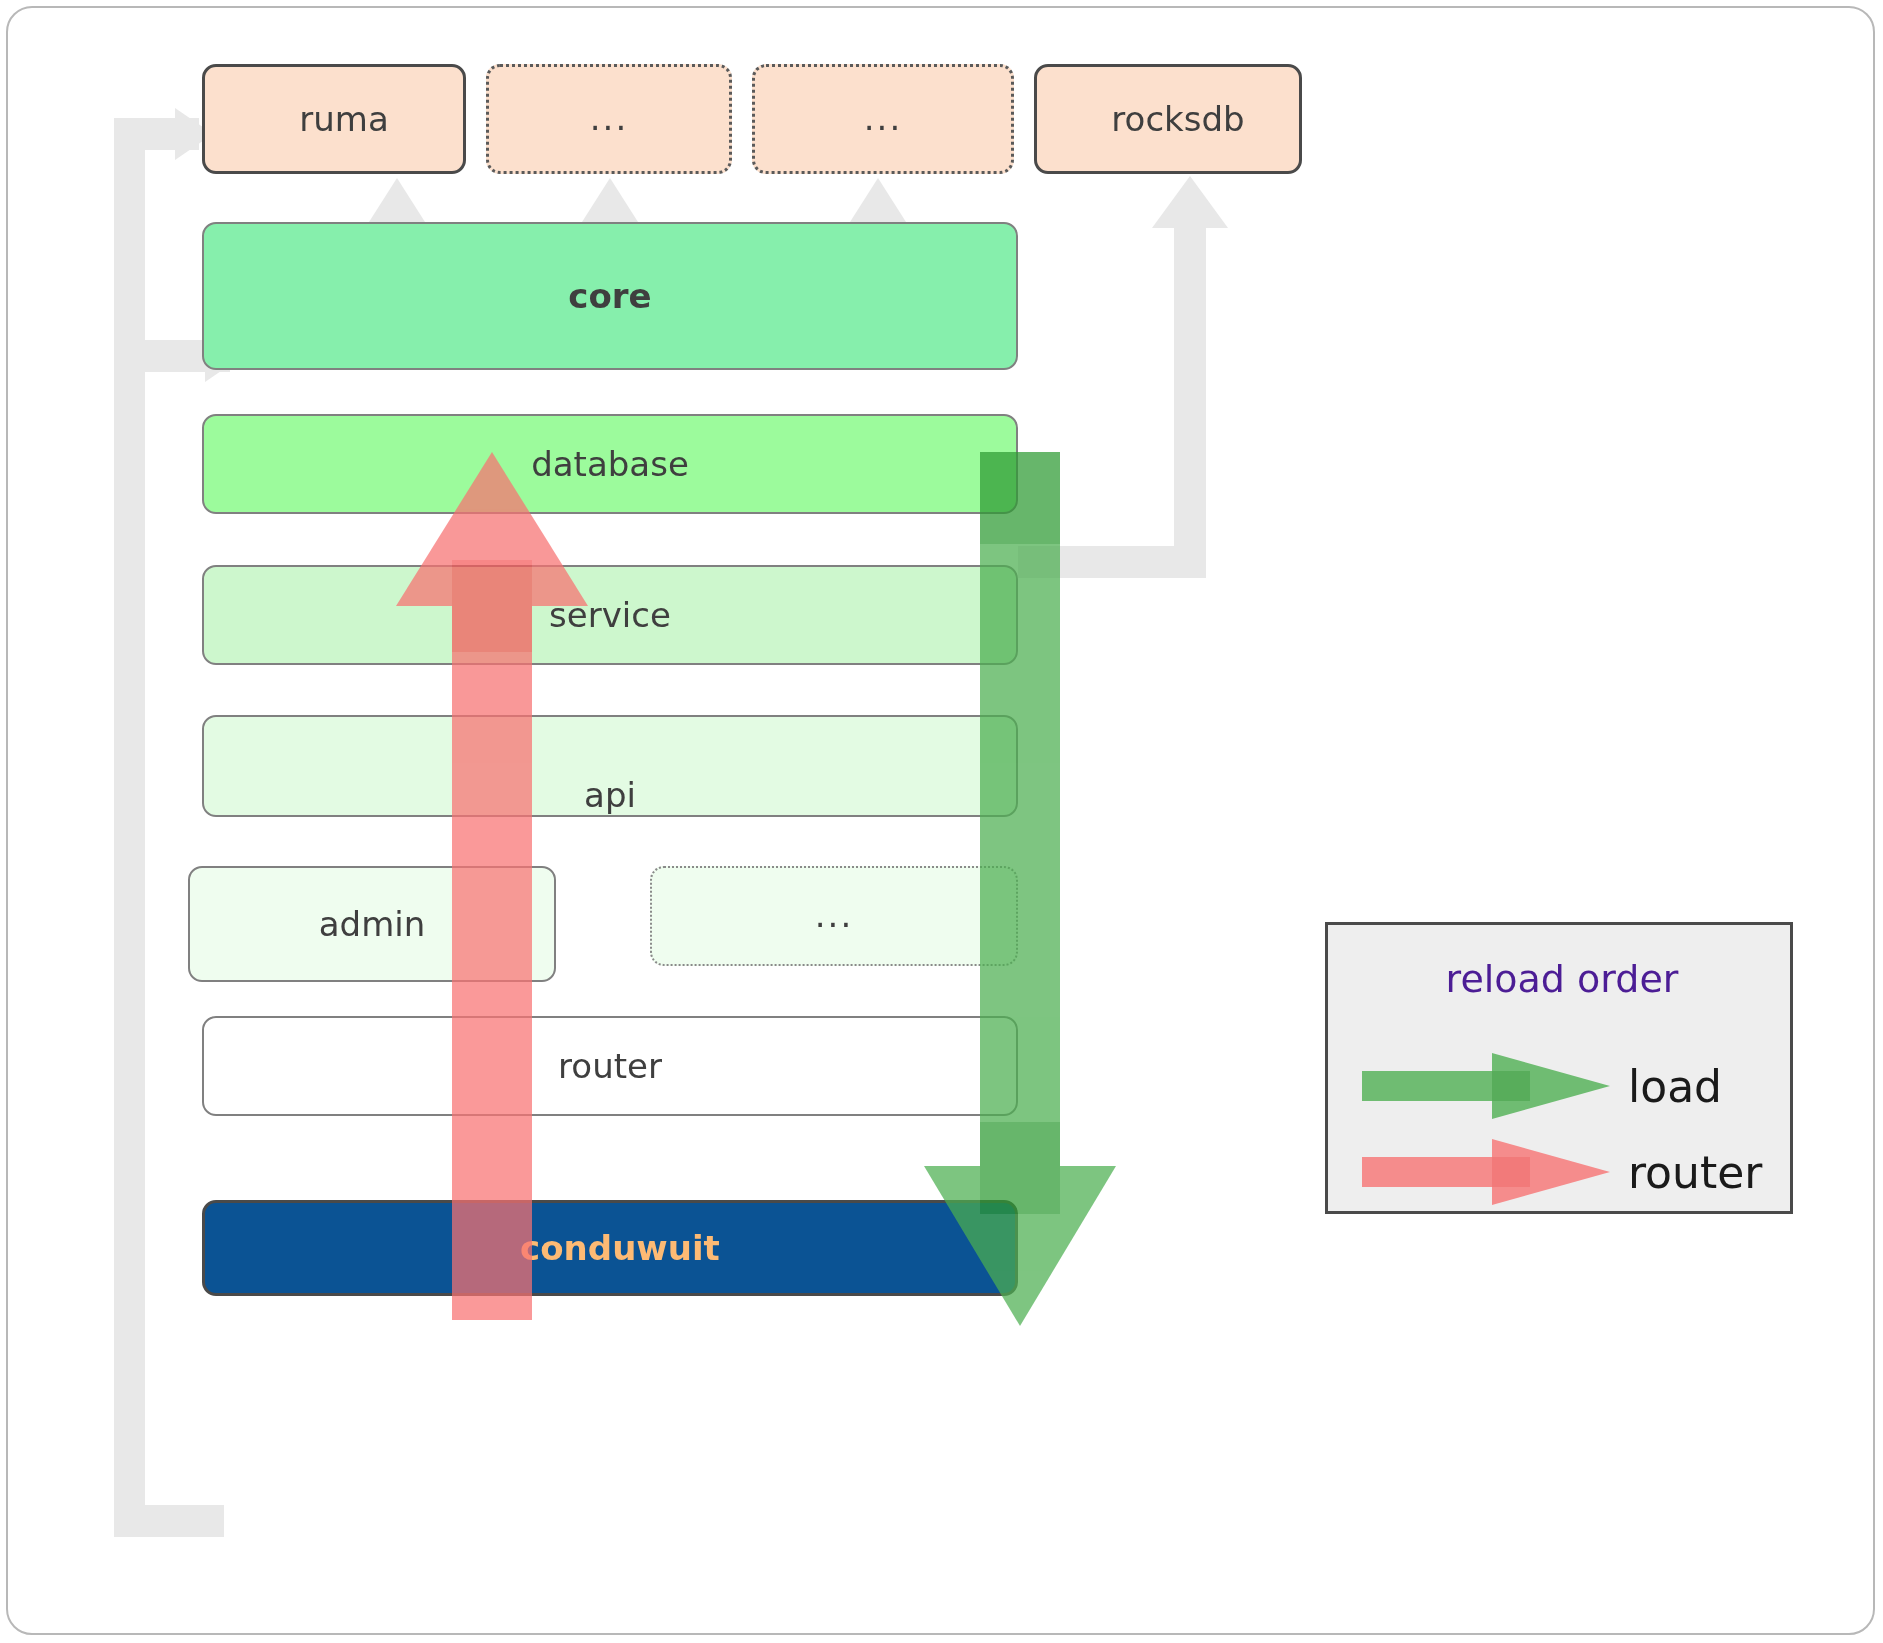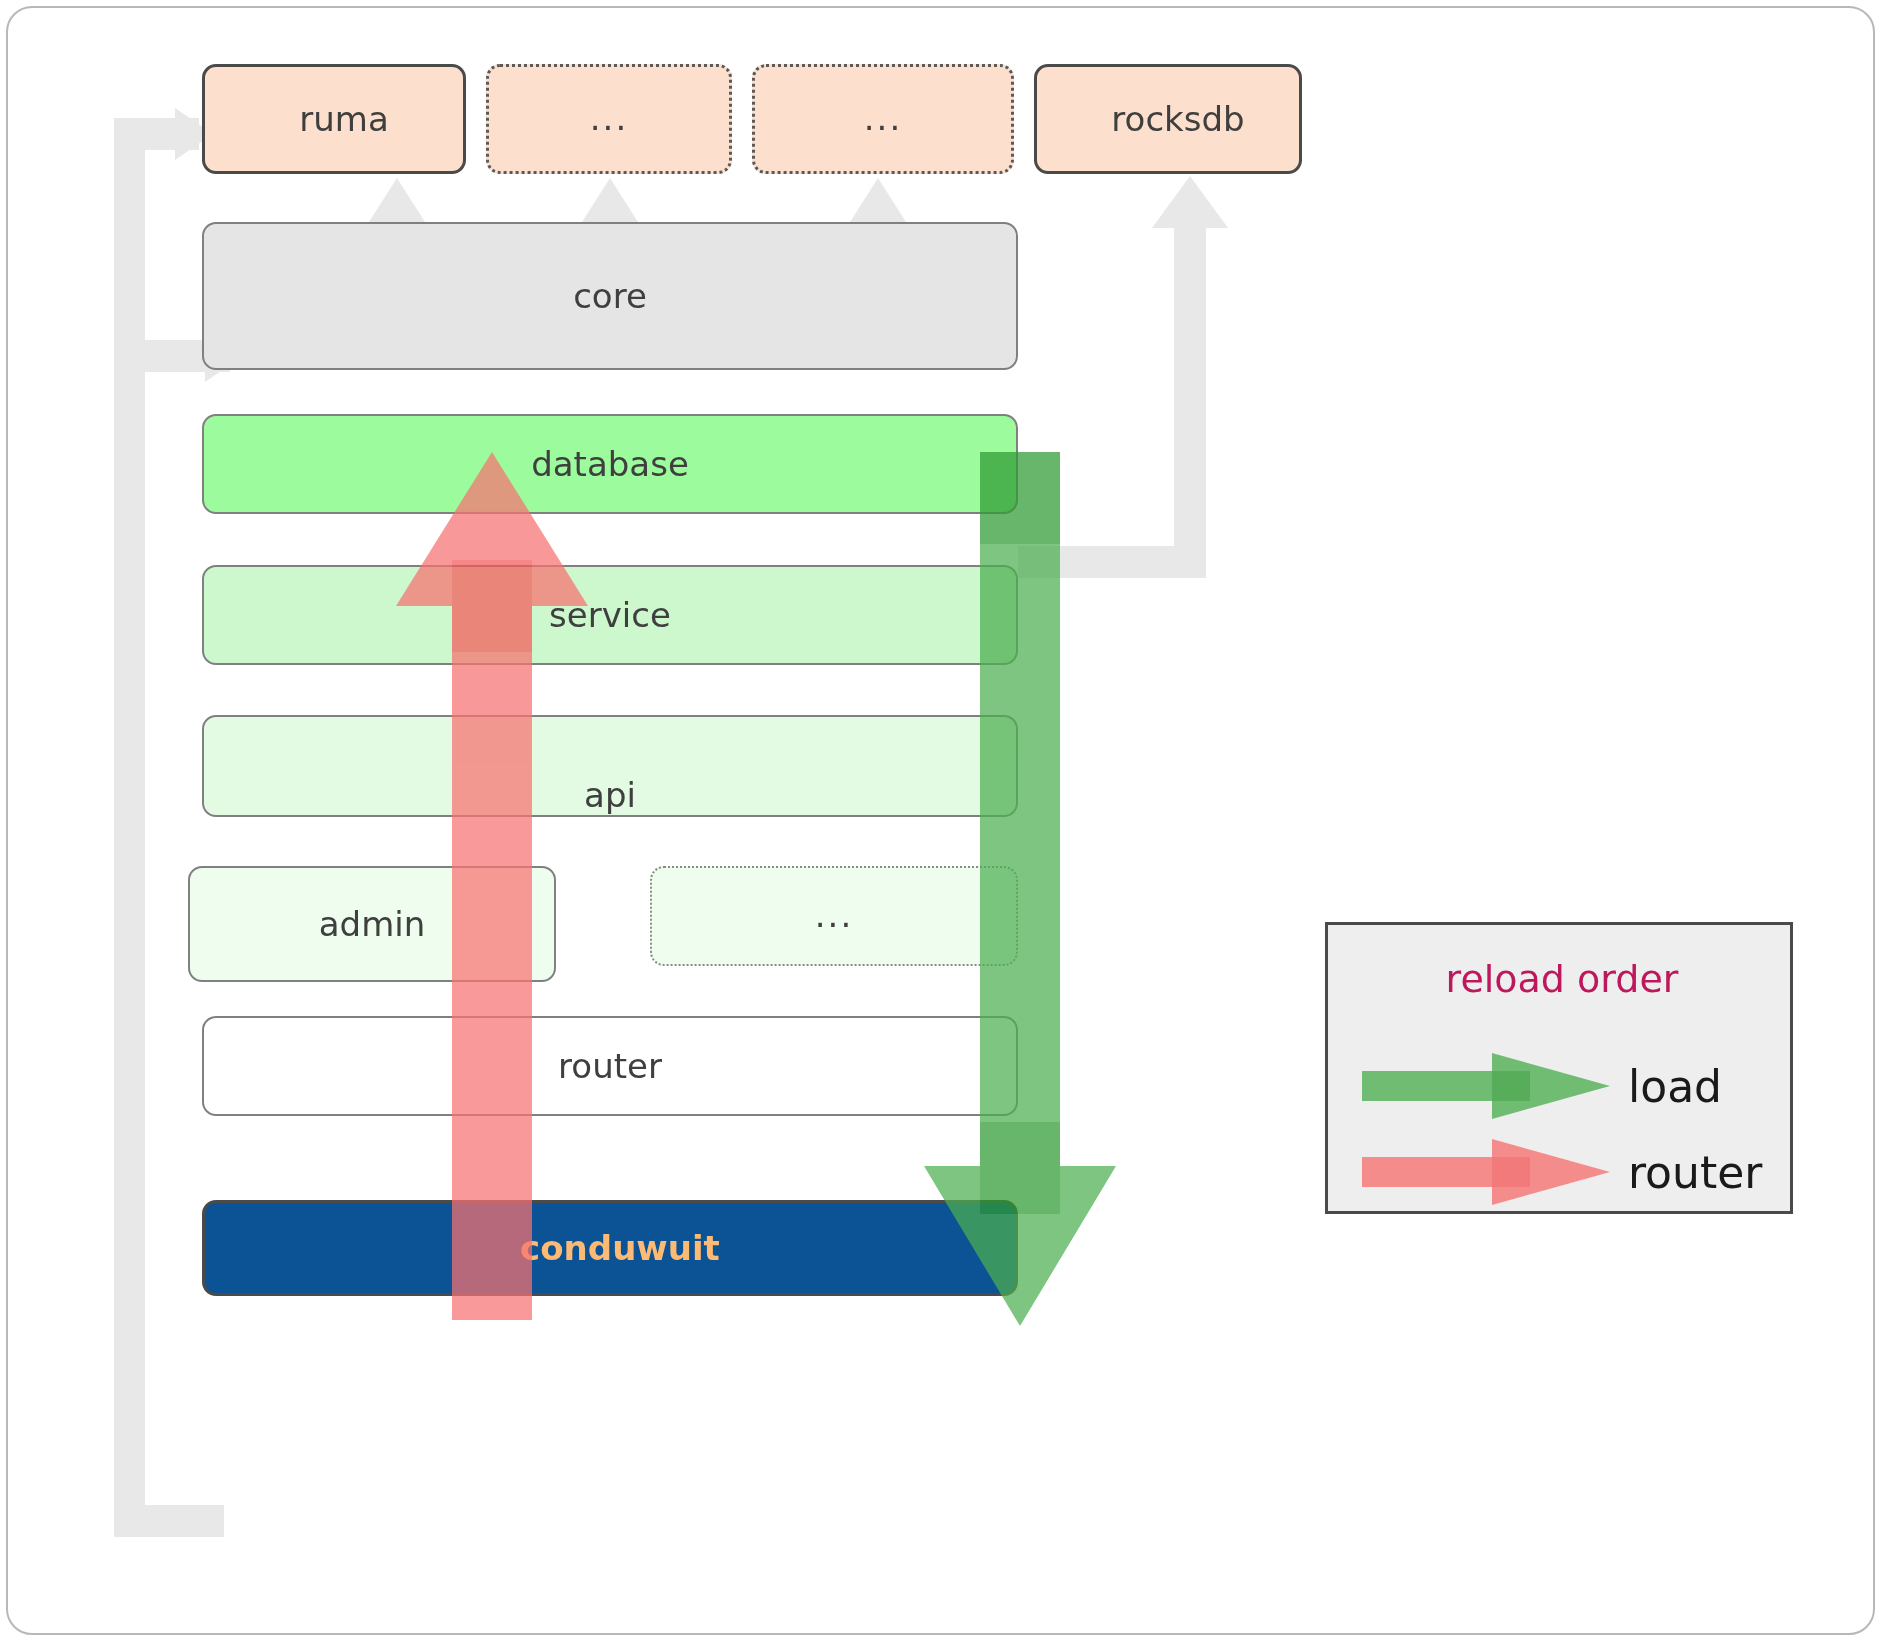--- a/index.html
+++ b/index.html
@@ -40,21 +40,21 @@
     font-size: 34px;
     color: #3f3f3f;
     z-index: 4;
   }
   .node.solid  { border: 3px solid #4a4a4a; padding-left: 20px; }
   .node.thin   { border: 2px solid #808080; }
   .node.dotted { border: 3px dotted #5a5a5a; }
   .node.dotted-thin { border: 2px dotted #8a8a8a; }
 
   .fill-peach  { background: #fce0cd; }
-  .fill-blue   { background: #e5e5e5; }
+  .fill-blue   { background: #86efac; font-weight: bold; }
   .fill-green1 { background: #9cfb9c; }
   .fill-green2 { background: #cdf7cd; }
   .fill-green3 { background: #e3fbe3; }
   .fill-green4 { background: #effdef; }
   .fill-white  { background: #ffffff; }
   .fill-navy   { background: #0b5394; color: #fdba74; font-weight: bold; }
 
   .ellipsis {
     letter-spacing: 2px;
     font-size: 34px;
@@ -83,21 +83,21 @@
     border: 3px solid #4a4a4a;
     box-sizing: border-box;
     z-index: 5;
   }
   #legend-title {
     position: absolute;
     left: 0; top: 32px;
     width: 468px;
     text-align: center;
     font-size: 38px;
-    color: #be185d;
+    color: #4c1d95;
   }
   .legend-row {
     position: absolute;
     left: 0;
     width: 468px;
     height: 78px;
   }
   .legend-label {
     position: absolute;
     left: 300px;

